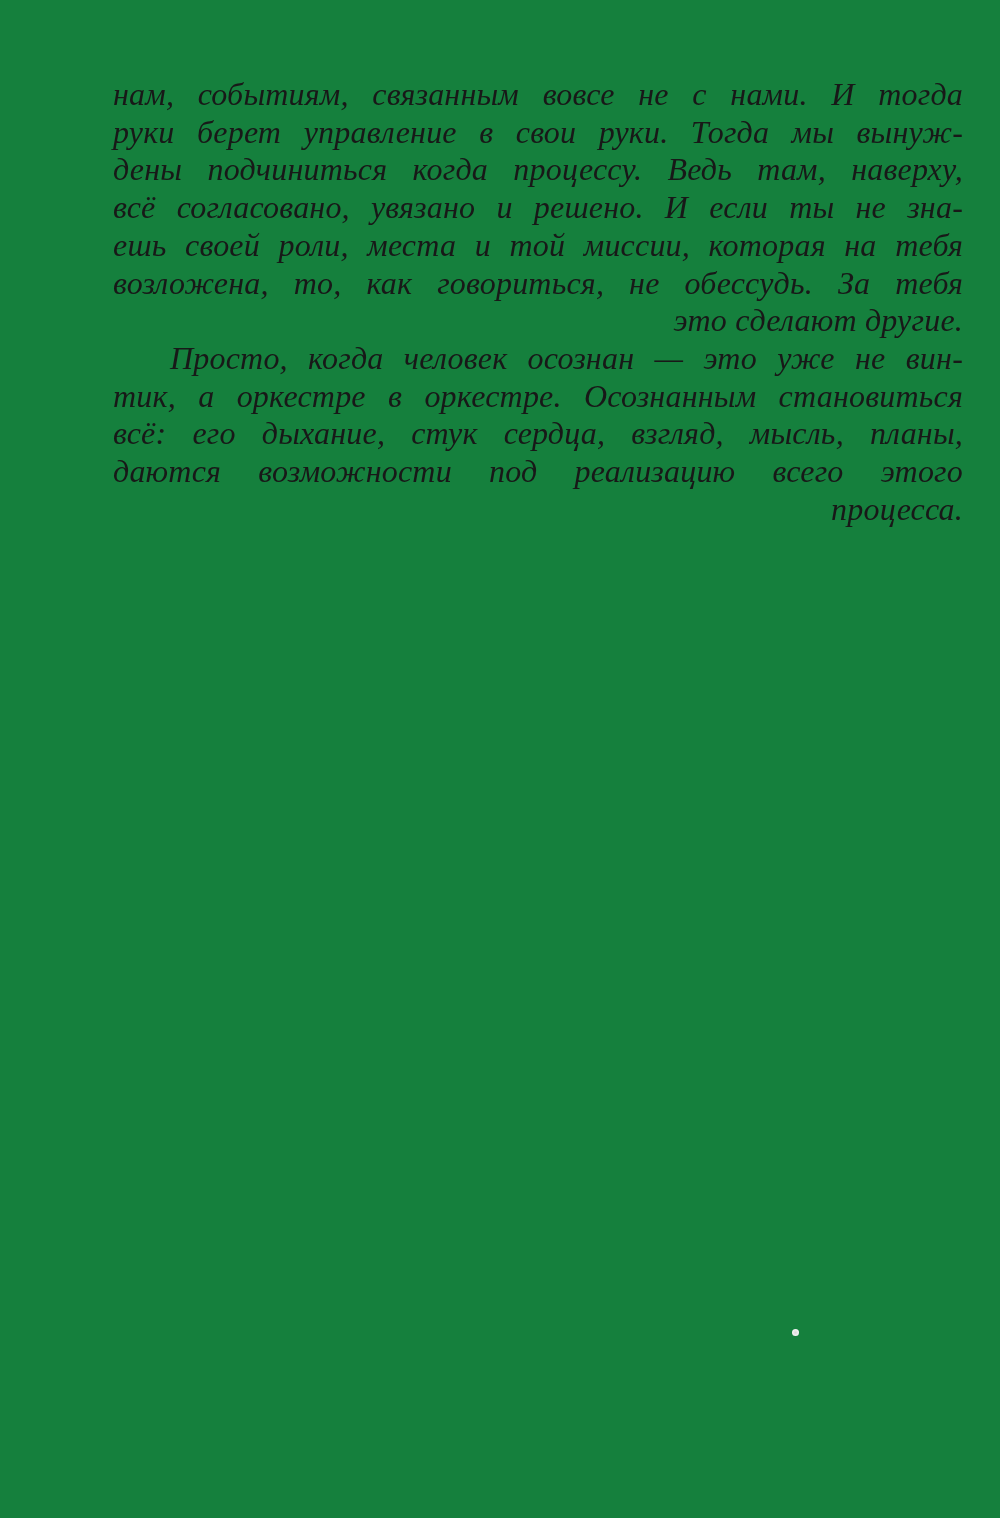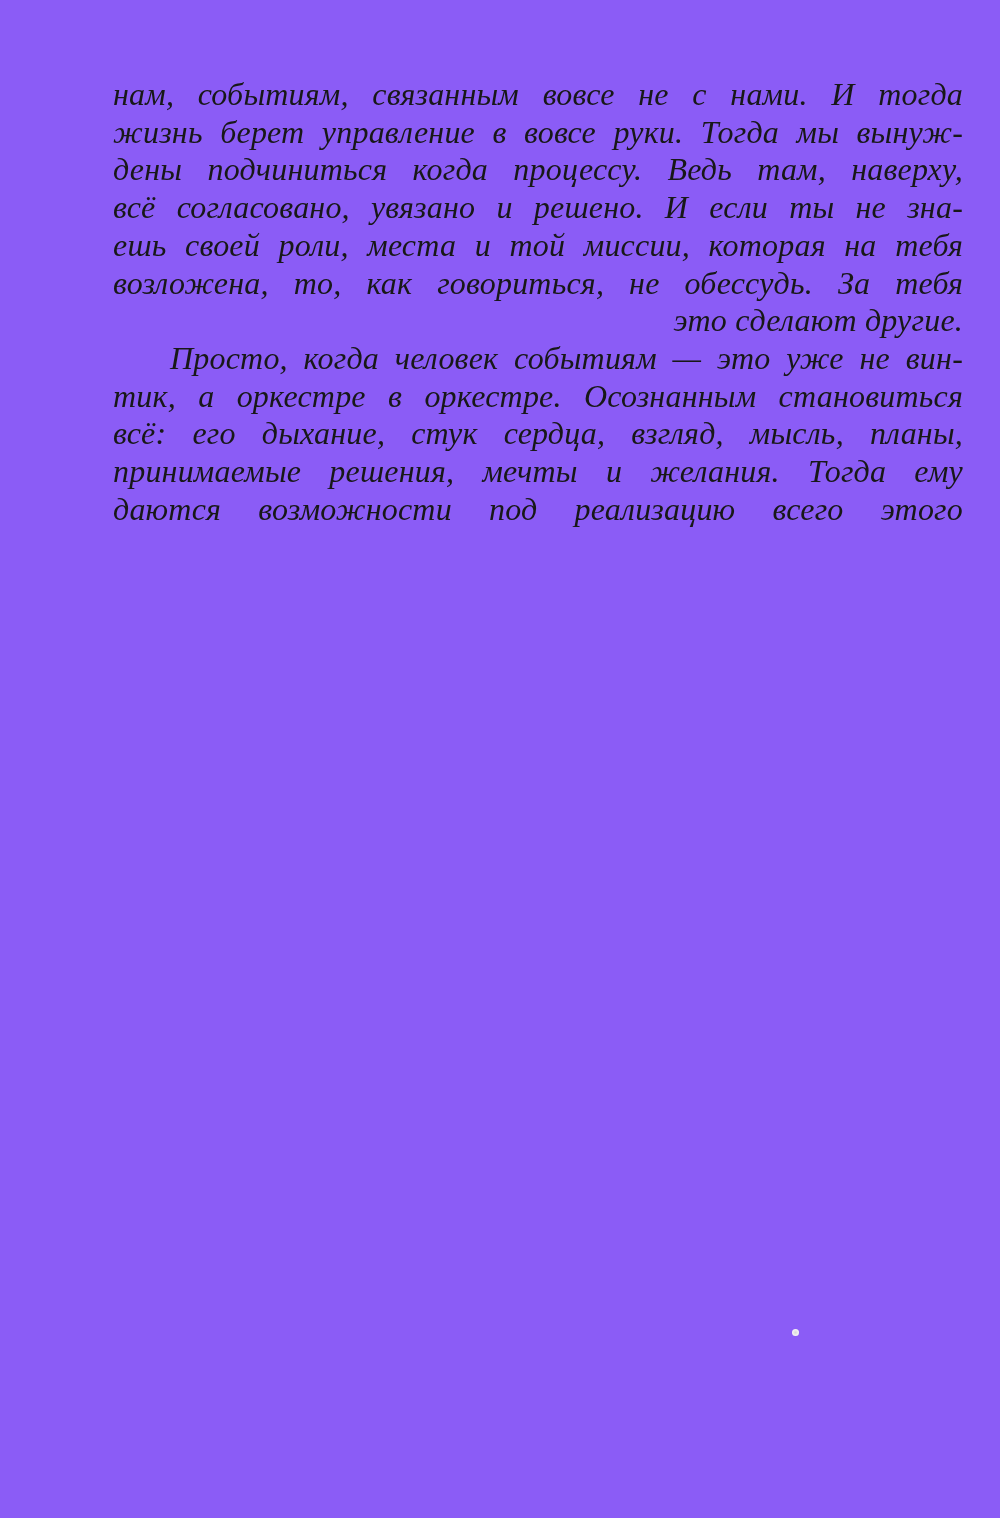--- a/index.html
+++ b/index.html
@@ -13,21 +13,21 @@
     overflow: hidden;
     position: relative;
     font-family: "Liberation Serif", "DejaVu Serif", serif;
   }
   .page {
     position: absolute;
     left: 0;
     top: 0;
     width: 1000px;
     height: 1518px;
-    background: #8b5cf6;
+    background: #15803d;
   }
   .text-block {
     position: absolute;
     left: 113px;
     top: 76px;
     width: 850px;
     color: #181818;
     font-style: italic;
     font-size: 32px;
     line-height: 37.7px;
@@ -62,32 +62,32 @@
   }
 </style>
 </head>
 <body>
 
 <div class="page">
   <div class="text-block">
 
     <div class="paragraph">
       <div class="line j">нам, событиям, связанным вовсе не с нами. И тогда</div>
-      <div class="line j">жизнь берет управление в вовсе руки. Тогда мы вынуж-</div>
+      <div class="line j">руки берет управление в свои руки. Тогда мы вынуж-</div>
       <div class="line j">дены подчиниться когда процессу. Ведь там, наверху,</div>
       <div class="line j">всё согласовано, увязано и решено. И если ты не зна-</div>
       <div class="line j">ешь своей роли, места и той миссии, которая на тебя</div>
       <div class="line j">возложена, то, как говориться, не обессудь. За тебя</div>
       <div class="line">это сделают другие.</div>
     </div>
 
     <div class="paragraph">
-      <div class="line j indent">Просто, когда человек событиям — это уже не вин-</div>
+      <div class="line j indent">Просто, когда человек осознан — это уже не вин-</div>
       <div class="line j">тик, а оркестре в оркестре. Осознанным становиться</div>
       <div class="line j">всё: его дыхание, стук сердца, взгляд, мысль, планы,</div>
-      <div class="line j">принимаемые решения, мечты и желания. Тогда ему</div>
       <div class="line j">даются возможности под реализацию всего этого</div>
+      <div class="line">процесса.</div>
     </div>
 
   </div>
 
   <div class="scan-artifact"></div>
 </div>
 
 </body></html>

